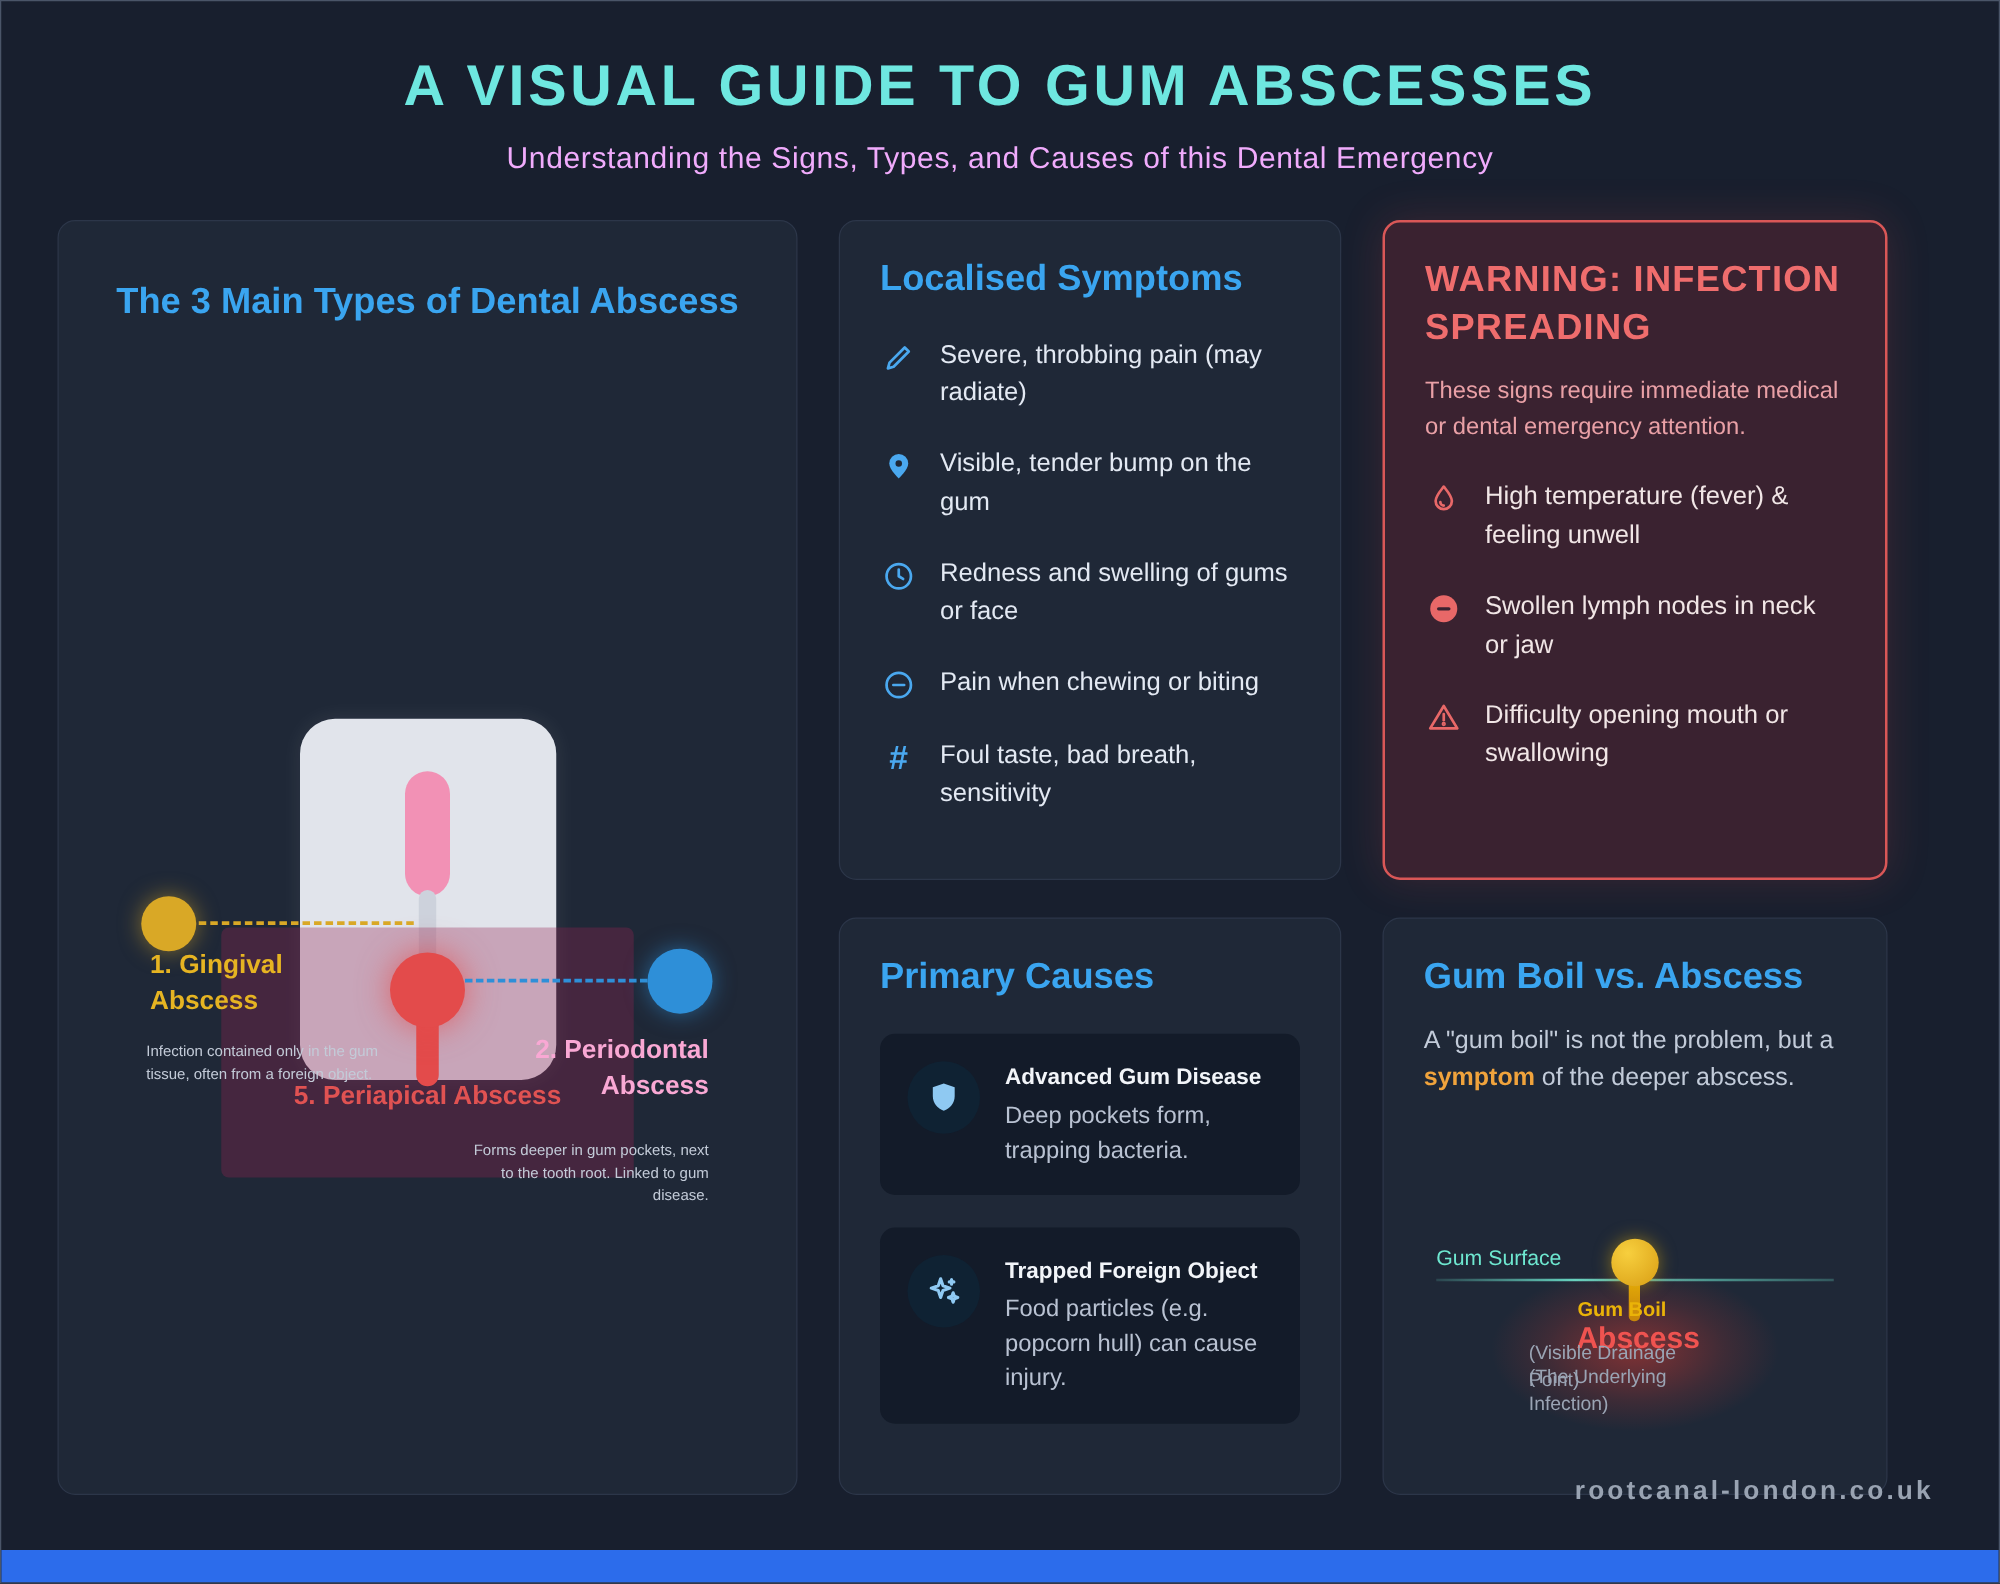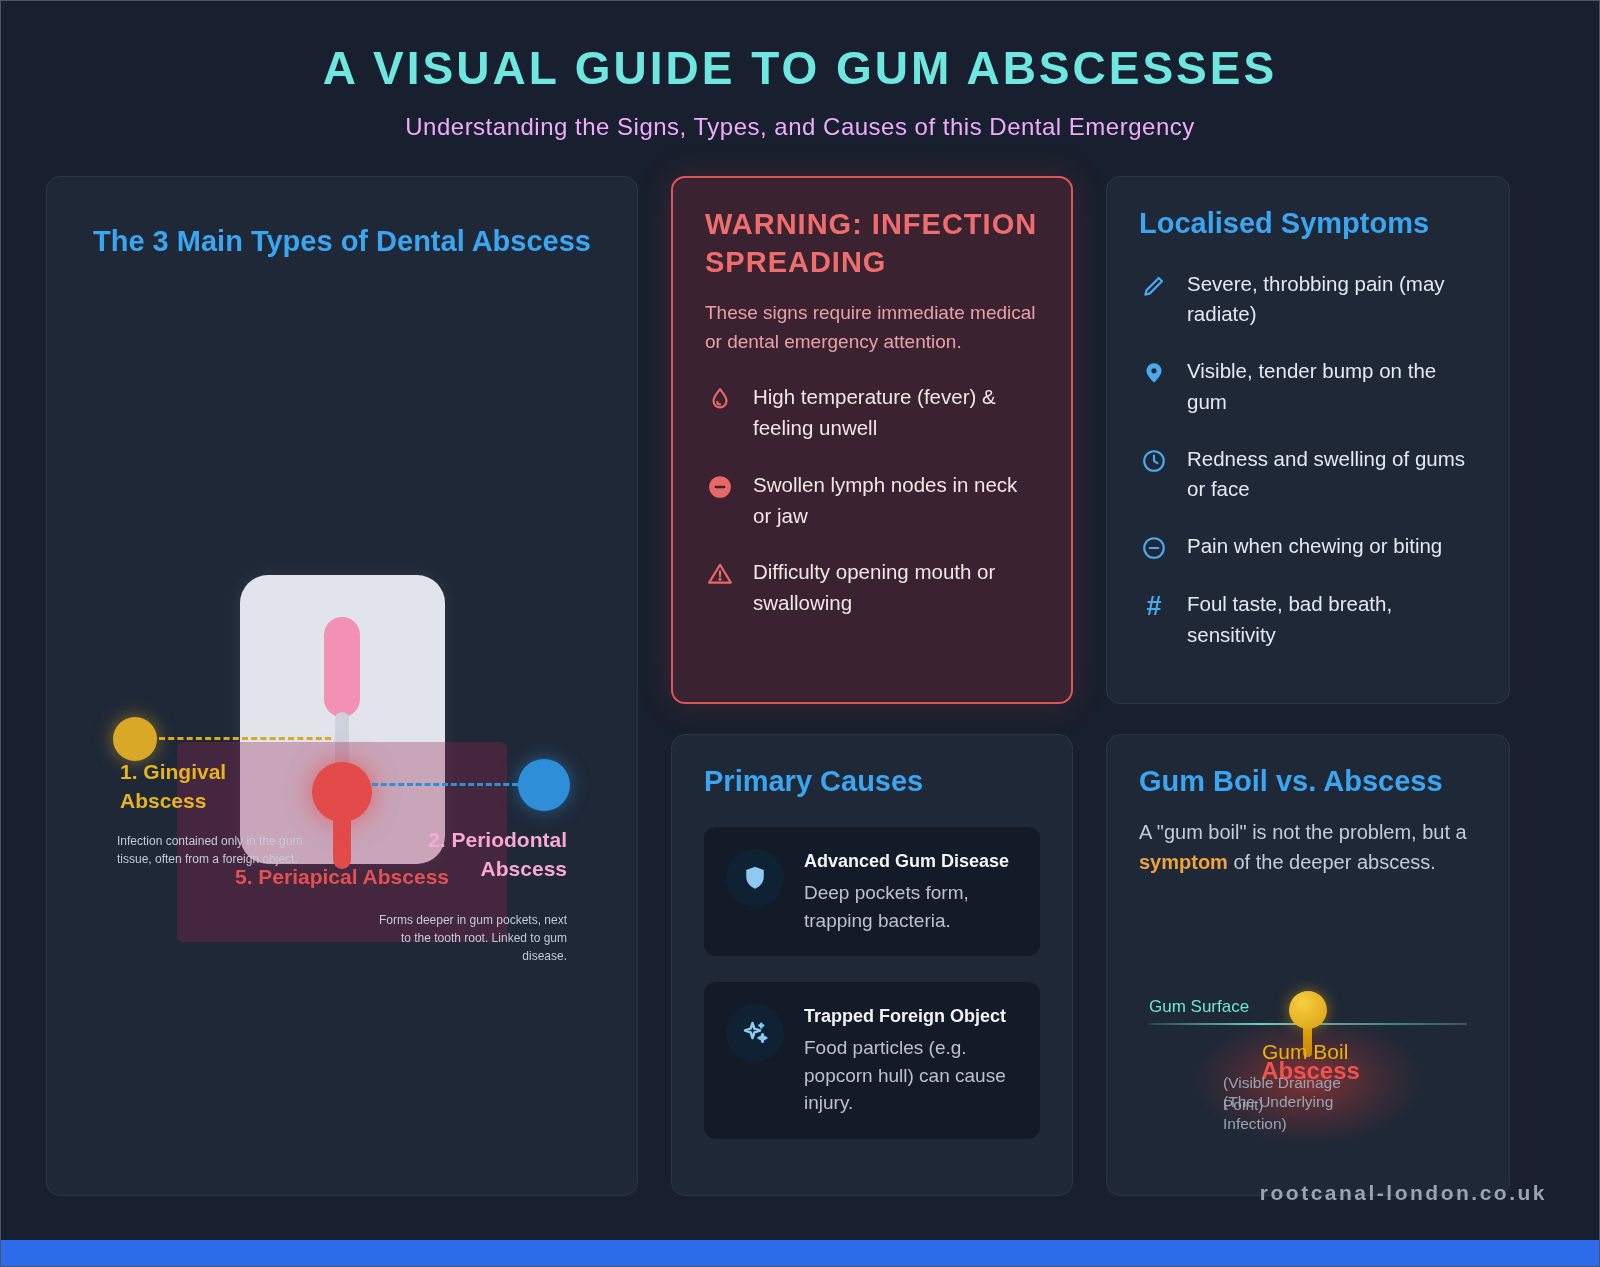--- a/index.html
+++ b/index.html
@@ -104,21 +104,21 @@
   .gb-glow {
     left:86px; top:280px; width:230px; height:130px; border-radius:50%;
     background:radial-gradient(closest-side, rgba(225,60,50,.5), rgba(225,60,50,.16) 62%, transparent);
   }
   .gb-stem { left:196px; top:278px; width:9px; height:44px; background:linear-gradient(#eab308,#c8860a); border-radius:4px; }
   .gb-ball {
     left:182px; top:256px; width:38px; height:38px; border-radius:50%;
     background:radial-gradient(circle at 35% 30%, #f7cf3e, #d99e14);
     box-shadow:0 0 14px rgba(234,179,8,.5);
   }
-  .gb-boil { left:155px; top:305px; font-size:21px; font-weight:400; color:#eab308; }
+  .gb-boil { left:155px; top:305px; font-size:16px; font-weight:700; color:#eab308; }
   .gb-abscess { left:116px; top:322px; width:175px; text-align:center; font-size:24px; font-weight:700; color:#ef5350; }
   .gb-note1 { left:116px; top:337px; width:150px; font-size:15.5px; color:#9aa4b4; line-height:1.4; }
   .gb-note2 { left:116px; top:356px; width:150px; font-size:15.5px; color:#9aa4b4; line-height:1.4; }
   
   .site {
     position:absolute; top:1180px; right:52px; z-index:5;
     font-size:21px; font-weight:700; letter-spacing:2.5px; color:#99a3b2;
   }
   .bottombar { position:absolute; left:0; right:0; bottom:0; height:26px; background:#2c6ceb; }
 </style>
@@ -148,20 +148,64 @@
       <div class="abs dotB"></div>
       <div class="abs dashB"></div>
 
       <div class="abs t-label l1t">1. Gingival Abscess</div>
       <div class="abs t-desc l1d">Infection contained only in the gum tissue, often from a foreign object.</div>
       <div class="abs t-label l2t">2. Periodontal Abscess</div>
       <div class="abs t-desc l2d">Forms deeper in gum pockets, next to the tooth root. Linked to gum disease.</div>
       <div class="abs t-label l3t">5. Periapical Abscess</div>
     </div>
 
+    <div class="card symptoms">
+      <h2>Localised Symptoms</h2>
+
+      <div class="row">
+        <span class="icn">
+          <svg viewBox="0 0 24 24">
+              <path d="M4 20l1.2-4.2L16.4 4.6l3 3L8.2 18.8 4 20z"></path>
+            </svg>
+        </span>
+        <span class="txt">Severe, throbbing pain (may radiate)</span>
+      </div>
+      <div class="row">
+        <span class="icn">
+          <svg viewBox="0 0 24 24">
+              <path d="M12 21s-7-6.3-7-11a7 7 0 1 1 14 0c0 4.7-7 11-7 11z" fill="currentColor" stroke="none"></path>
+              <circle cx="12" cy="10" r="2.4" fill="#1f2837" stroke="none"></circle>
+            </svg>
+        </span>
+        <span class="txt">Visible, tender bump on the gum</span>
+      </div>
+      <div class="row">
+        <span class="icn">
+          <svg viewBox="0 0 24 24">
+              <circle cx="12" cy="12" r="9"></circle>
+              <path d="M12 7v5l3.2 2"></path>
+            </svg>
+        </span>
+        <span class="txt">Redness and swelling of gums or face</span>
+      </div>
+      <div class="row">
+        <span class="icn">
+          <svg viewBox="0 0 24 24">
+              <circle cx="12" cy="12" r="9"></circle>
+              <path d="M8 12h8"></path>
+            </svg>
+        </span>
+        <span class="txt">Pain when chewing or biting</span>
+      </div>
+      <div class="row">
+        <span class="icn hash">#</span>
+        <span class="txt">Foul taste, bad breath, sensitivity</span>
+      </div>
+    </div>
+
     <div class="card warning">
       <h2>WARNING: INFECTION SPREADING</h2>
       <p class="intro">These signs require immediate medical or dental emergency attention.</p>
 
       <div class="row">
         <span class="icn">
           <svg viewBox="0 0 24 24">
               <path d="M12 3c-3 3.8-6 7.2-6 10.7a6 6 0 0 0 12 0C18 10.2 15 6.8 12 3z"></path>
               <path d="M9.5 14.5a2.5 2.5 0 0 0 2.5 2.5"></path>
             </svg>
@@ -179,64 +223,20 @@
       </div>
       <div class="row">
         <span class="icn">
           <svg viewBox="0 0 24 24">
               <path d="M12 3.5 22 20H2L12 3.5z"></path>
               <path d="M12 9.5v4.5"></path>
               <circle cx="12" cy="16.8" r="0.6" fill="currentColor"></circle>
             </svg>
         </span>
         <span class="txt">Difficulty opening mouth or swallowing</span>
-      </div>
-    </div>
-
-    <div class="card symptoms">
-      <h2>Localised Symptoms</h2>
-
-      <div class="row">
-        <span class="icn">
-          <svg viewBox="0 0 24 24">
-              <path d="M4 20l1.2-4.2L16.4 4.6l3 3L8.2 18.8 4 20z"></path>
-            </svg>
-        </span>
-        <span class="txt">Severe, throbbing pain (may radiate)</span>
-      </div>
-      <div class="row">
-        <span class="icn">
-          <svg viewBox="0 0 24 24">
-              <path d="M12 21s-7-6.3-7-11a7 7 0 1 1 14 0c0 4.7-7 11-7 11z" fill="currentColor" stroke="none"></path>
-              <circle cx="12" cy="10" r="2.4" fill="#1f2837" stroke="none"></circle>
-            </svg>
-        </span>
-        <span class="txt">Visible, tender bump on the gum</span>
-      </div>
-      <div class="row">
-        <span class="icn">
-          <svg viewBox="0 0 24 24">
-              <circle cx="12" cy="12" r="9"></circle>
-              <path d="M12 7v5l3.2 2"></path>
-            </svg>
-        </span>
-        <span class="txt">Redness and swelling of gums or face</span>
-      </div>
-      <div class="row">
-        <span class="icn">
-          <svg viewBox="0 0 24 24">
-              <circle cx="12" cy="12" r="9"></circle>
-              <path d="M8 12h8"></path>
-            </svg>
-        </span>
-        <span class="txt">Pain when chewing or biting</span>
-      </div>
-      <div class="row">
-        <span class="icn hash">#</span>
-        <span class="txt">Foul taste, bad breath, sensitivity</span>
       </div>
     </div>
 
     <div class="card causes">
       <h2>Primary Causes</h2>
 
       <div class="cause-box">
         <span class="cause-icn">
           <svg viewBox="0 0 24 24">
               <path d="M12 3l7 2.5v5.5c0 4.5-3 8-7 9.5-4-1.5-7-5-7-9.5V5.5L12 3z" fill="currentColor" stroke="none"></path>

